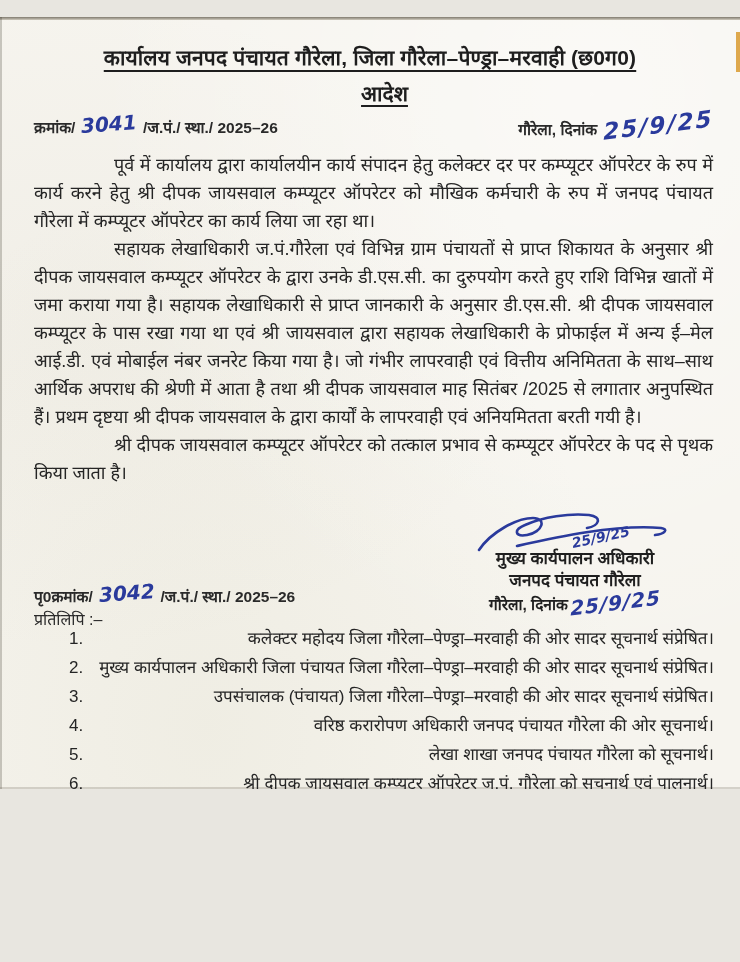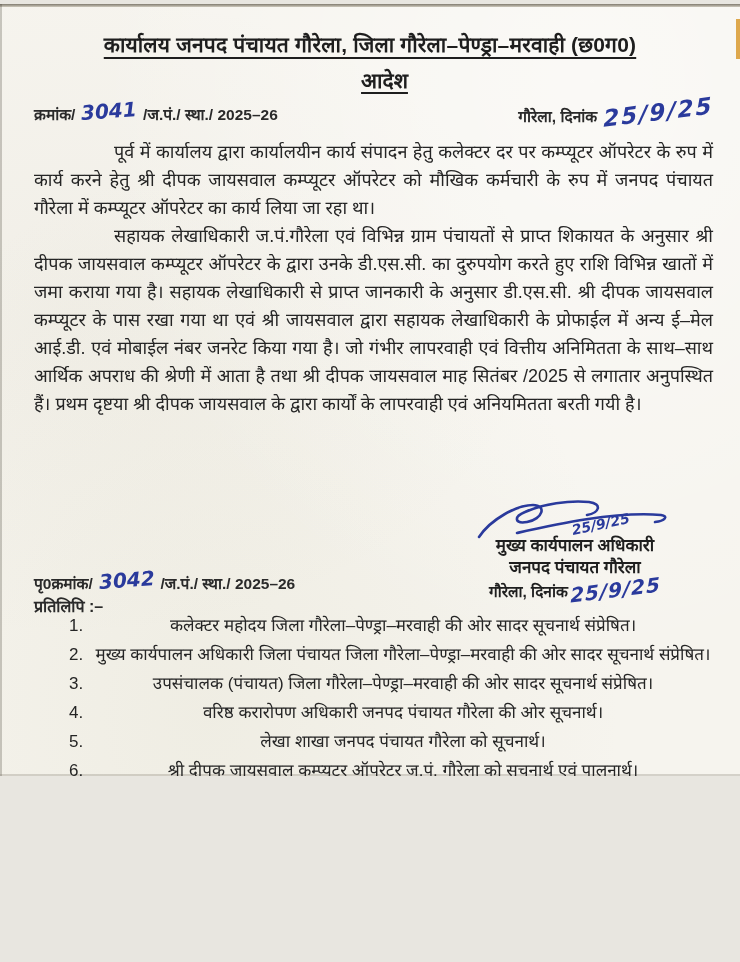--- a/index.html
+++ b/index.html
@@ -1,20 +1,20 @@
 <!DOCTYPE html>
 <html lang="hi"><head>
 <meta charset="utf-8">
 <style>
   html,body{margin:0;padding:0;}
   body{background:#e8e6e0;font-family:"Liberation Sans", sans-serif;}
   .page{
     position:relative;
     width:740px;height:772px;
-    margin:4px auto;
+    margin:17px auto;
     background:#f6f4ee;
     background-image:
       radial-gradient(ellipse at 28% 92%, rgba(190,188,150,0.12), rgba(0,0,0,0) 55%),
       radial-gradient(ellipse at 80% 10%, rgba(255,255,255,0.5), rgba(0,0,0,0) 60%),
       radial-gradient(ellipse at 10% 40%, rgba(160,150,120,0.06), rgba(0,0,0,0) 50%);
     color:#262626;
     overflow:hidden;
   }
   
   .edge-top{position:absolute;top:0;left:0;right:0;height:3px;background:linear-gradient(#7f7a6e,#cfcabd);}
@@ -69,28 +69,28 @@
   .svg-pen{stroke:#2a3a9c;stroke-width:2.6;fill:none;stroke-linecap:round;stroke-linejoin:round;}
   .svg-date{font:italic bold 14px "DejaVu Sans", sans-serif;fill:#2a3a9c;}
   .sig-place-date{font-size:15.5px;white-space:nowrap;}
 
   .endorse-ref{
     position:absolute;top:566px;left:34px;
     font-size:15.5px;font-weight:bold;color:#2a2a2a;
   }
   .copy-label{
     position:absolute;top:591px;left:34px;
-    font-size:16px;font-weight:bold;color:#2a2a2a;
+    font-size:16px;font-weight:normal;color:#2a2a2a;
   }
   .copy-list{
     position:absolute;top:608px;left:62px;right:26px;
     margin:0;padding-left:26px;
     font-size:17px;line-height:28px;color:#252525;font-weight:500;
   }
-  .copy-list li{margin:0 0 1px 0;padding-left:4px;text-align:center;}
+  .copy-list li{margin:0 0 1px 0;padding-left:4px;text-align:right;}
 </style>
 </head>
 <body>
 
 <div class="page">
   <div class="edge-top"></div>
   <div class="edge-left"></div>
   <div class="edge-bottom"></div>
   <div class="mark-right"></div>
 
@@ -102,20 +102,21 @@
       <span>क्रमांक/</span><span class="hw hw-serial">3041</span><span>/ज.पं./ स्था./ 2025–26</span>
     </span>
     <span>
       <span>गौरेला, दिनांक</span><span class="hw hw-date-big">25/9/25</span>
     </span>
   </div>
 
   <div class="body-text">
     <p>पूर्व में कार्यालय द्वारा कार्यालयीन कार्य संपादन हेतु कलेक्टर दर पर कम्प्यूटर ऑपरेटर के रुप में कार्य करने हेतु श्री दीपक जायसवाल कम्प्यूटर ऑपरेटर को मौखिक कर्मचारी के रुप में जनपद पंचायत गौरेला में कम्प्यूटर ऑपरेटर का कार्य लिया जा रहा था।</p>
     <p>सहायक लेखाधिकारी ज.पं.गौरेला एवं विभिन्न ग्राम पंचायतों से प्राप्त शिकायत के अनुसार श्री दीपक जायसवाल कम्प्यूटर ऑपरेटर के द्वारा उनके डी.एस.सी. का दुरुपयोग करते हुए राशि विभिन्न खातों में जमा कराया गया है। सहायक लेखाधिकारी से प्राप्त जानकारी के अनुसार डी.एस.सी. श्री दीपक जायसवाल कम्प्यूटर के पास रखा गया था एवं श्री जायसवाल द्वारा सहायक लेखाधिकारी के प्रोफाईल में अन्य ई–मेल आई.डी. एवं मोबाईल नंबर जनरेट किया गया है। जो गंभीर लापरवाही एवं वित्तीय अनिमितता के साथ–साथ आर्थिक अपराध की श्रेणी में आता है तथा श्री दीपक जायसवाल माह सितंबर /2025 से लगातार अनुपस्थित हैं। प्रथम दृष्टया श्री दीपक जायसवाल के द्वारा कार्यों के लापरवाही एवं अनियमितता बरती गयी है।</p>
+    <p>श्री दीपक जायसवाल कम्प्यूटर ऑपरेटर को तत्काल प्रभाव से कम्प्यूटर ऑपरेटर के पद से पृथक किया जाता है।</p>
   </div>
 
 
   <div class="sig-block sig-top">
     <svg class="sig-scribble" width="220" height="58" viewBox="0 0 220 58">
       <path class="svg-pen" d="M14 44 C 26 26, 52 12, 68 12 C 82 12, 78 26, 62 29 C 50 31, 48 24, 60 19 C 78 11, 104 7, 124 9 C 138 11, 134 20, 122 22"></path>
       <path class="svg-pen" d="M52 40 C 88 32, 150 18, 196 22 C 204 23, 200 28, 190 29"></path>
       <text class="svg-date" x="108" y="42" transform="rotate(-12 108 42)">25/9/25</text>
     </svg>
     <div>मुख्य कार्यपालन अधिकारी</div>

